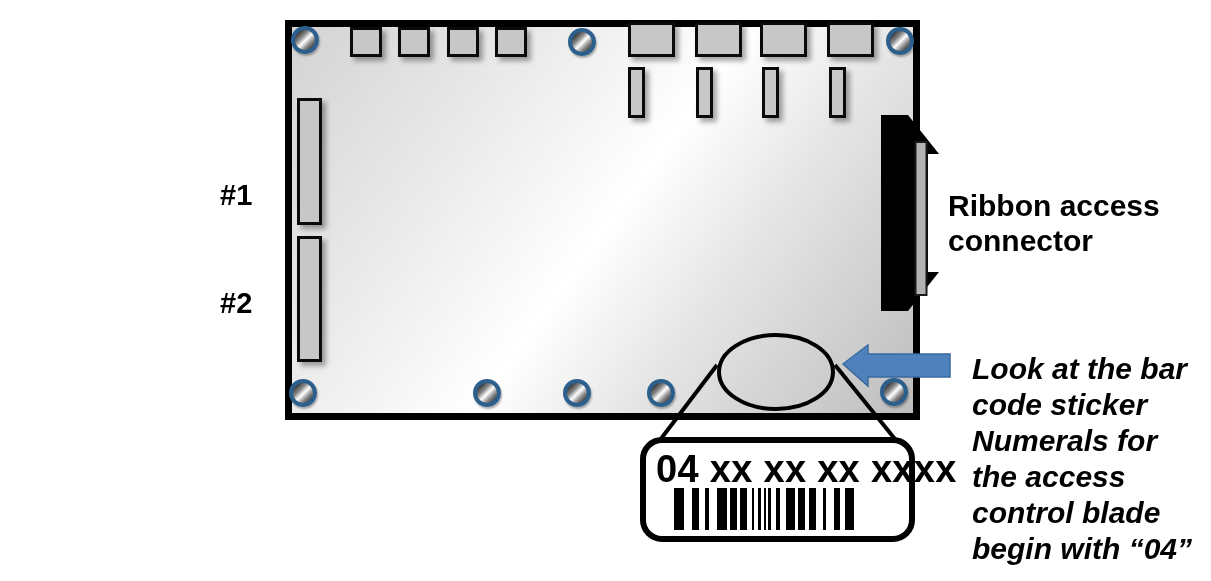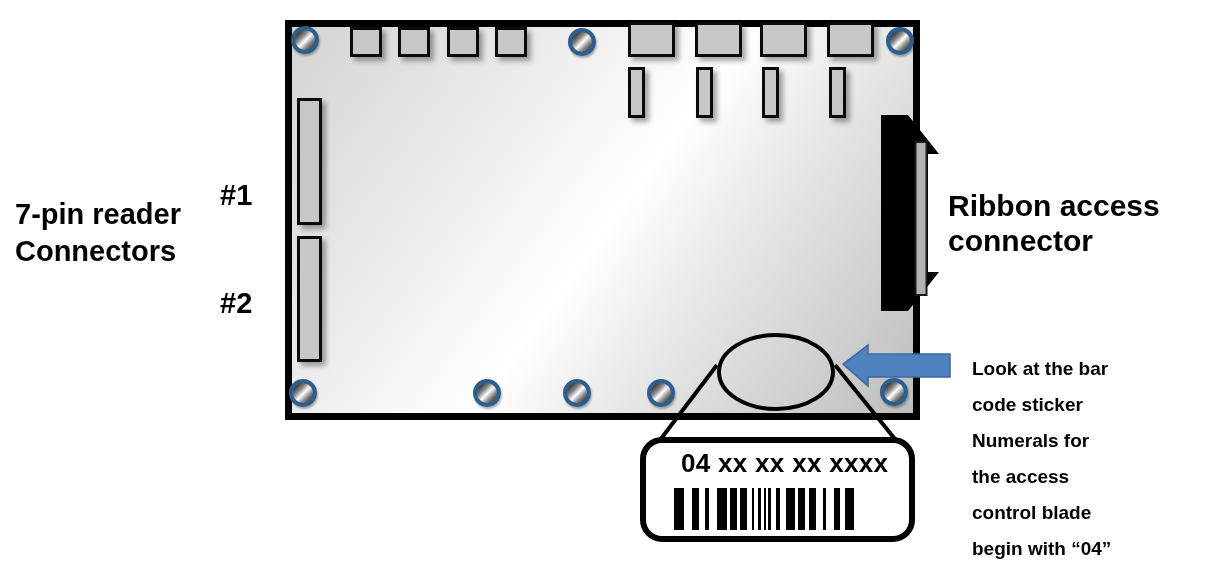--- a/index.html
+++ b/index.html
@@ -36,30 +36,30 @@
   .ribbon-body{fill:#000;}
   .ribbon-strip{fill:#b3b3b3;stroke:#1a1a1a;stroke-width:2px;}
   .arrow{fill:var(--arrow-blue,#4f81bd);stroke:var(--arrow-edge,#3a699f);stroke-width:1.5px;}
   .leader{stroke:#000;stroke-width:4px;}
   .loupe{fill:none;stroke:#000;stroke-width:4px;}
   
   .callout{
     position:absolute;left:640px;top:437px;width:263px;height:93px;z-index:4;
     background:#fff;border:6px solid #000;border-radius:22px;box-sizing:content-box;
   }
-  .serial{position:absolute;left:10px;top:5px;font-size:26px;font-weight:bold;white-space:nowrap;letter-spacing:0.3px;margin-left:25px;}
+  .serial{position:absolute;left:10px;top:5px;font-size:38px;font-weight:bold;white-space:nowrap;letter-spacing:0.3px;}
   .barcode{position:absolute;left:28px;top:45px;height:42px;white-space:nowrap;font-size:0;}
   .barcode .bar{display:inline-block;height:42px;background:#000;vertical-align:top;}
   
   .lbl{position:absolute;font-weight:bold;white-space:pre-line;z-index:5;}
   .lbl-left{left:15px;top:196px;font-size:29px;line-height:37px;}
   .lbl-c1{left:220px;top:179px;font-size:29px;}
   .lbl-c2{left:220px;top:287px;font-size:29px;}
   .lbl-ribbon{left:948px;top:188px;font-size:30px;line-height:35px;}
-  .lbl-note{left:972px;top:351px;font-size:19px;line-height:36px;width:232px;}
+  .lbl-note{left:972px;top:351px;font-size:30px;line-height:36px;font-style:italic;width:232px;}
 </style>
 </head>
 <body>
 
 <div class="canvas">
 
   <div class="board">
 
     <div class="comp sq" style="left:58px"></div>
     <div class="comp sq" style="left:106px"></div>
@@ -96,22 +96,20 @@
     <line class="leader" x1="717" y1="365" x2="657" y2="444"></line>
     <line class="leader" x1="835" y1="365" x2="899" y2="444"></line>
     <polygon class="arrow" points="843,364 868,345 868,354 950,354 950,377 868,377 868,386"></polygon>
   </svg>
 
   <div class="callout">
     <div class="serial">04 xx xx xx xxxx</div>
     <div class="barcode"><span class="bar" style="width: 10px; margin-right: 8px;"></span><span class="bar" style="width: 7px; margin-right: 6px;"></span><span class="bar" style="width: 4px; margin-right: 8px;"></span><span class="bar" style="width: 10px; margin-right: 3px;"></span><span class="bar" style="width: 7px; margin-right: 3px;"></span><span class="bar" style="width: 7px; margin-right: 5px;"></span><span class="bar" style="width: 2px; margin-right: 4px;"></span><span class="bar" style="width: 3px; margin-right: 3px;"></span><span class="bar" style="width: 2px; margin-right: 2px;"></span><span class="bar" style="width: 3px; margin-right: 5px;"></span><span class="bar" style="width: 4px; margin-right: 6px;"></span><span class="bar" style="width: 9px; margin-right: 3px;"></span><span class="bar" style="width: 7px; margin-right: 4px;"></span><span class="bar" style="width: 7px; margin-right: 7px;"></span><span class="bar" style="width: 3px; margin-right: 8px;"></span><span class="bar" style="width: 6px; margin-right: 5px;"></span><span class="bar" style="width: 9px; margin-right: 0px;"></span></div>
   </div>
 
-  <div class="lbl lbl-left">7-pin reader
-Connectors</div>
   <div class="lbl lbl-c1">#1</div>
   <div class="lbl lbl-c2">#2</div>
   <div class="lbl lbl-ribbon">Ribbon access
 connector</div>
   <div class="lbl lbl-note">Look at the bar
 code sticker
 Numerals for
 the access
 control blade
 begin with “04”</div>

